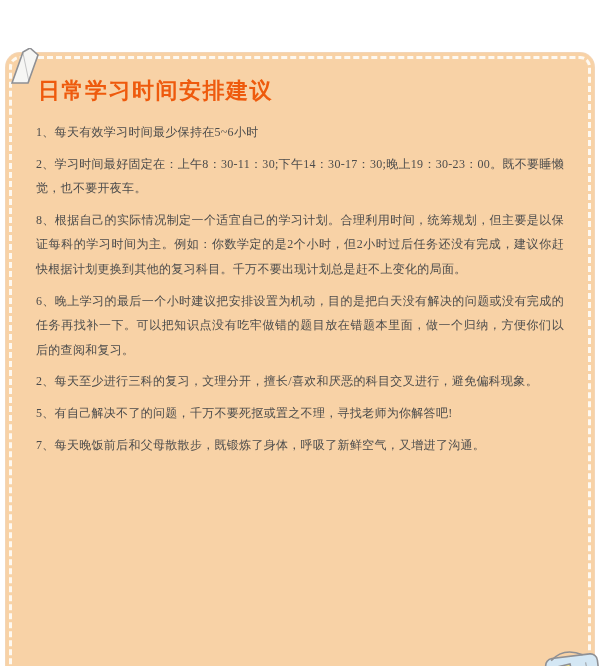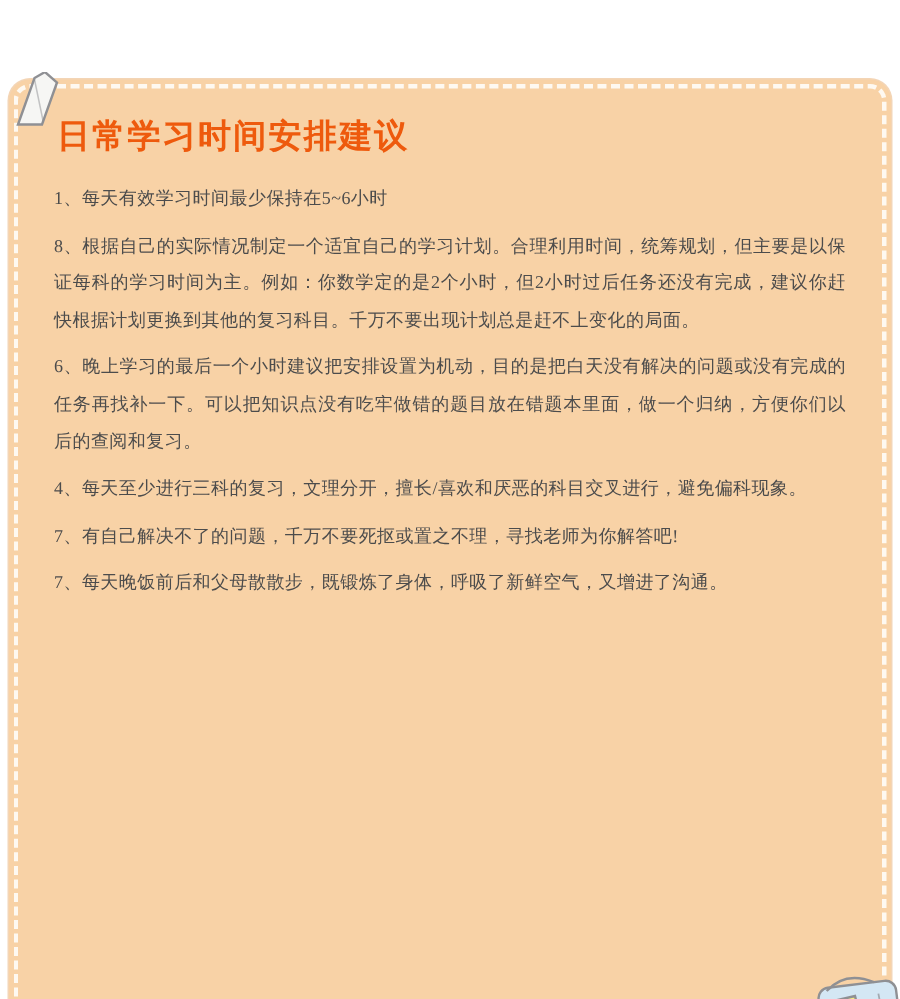--- a/index.html
+++ b/index.html
@@ -72,24 +72,25 @@
   }
 </style>
 </head>
 <body>
 
 <div class="page">
 
   <div class="panel">
     <h1 class="title">日常学习时间安排建议</h1>
     <p class="item">1、每天有效学习时间最少保持在5~6小时</p>
+    <p class="item">2、学习时间最好固定在：上午8：30-11：30;下午14：30-17：30;晚上19：30-23：00。既不要睡懒觉，也不要开夜车。</p>
     <p class="item">8、根据自己的实际情况制定一个适宜自己的学习计划。合理利用时间，统筹规划，但主要是以保证每科的学习时间为主。例如：你数学定的是2个小时，但2小时过后任务还没有完成，建议你赶快根据计划更换到其他的复习科目。千万不要出现计划总是赶不上变化的局面。</p>
     <p class="item">6、晚上学习的最后一个小时建议把安排设置为机动，目的是把白天没有解决的问题或没有完成的任务再找补一下。可以把知识点没有吃牢做错的题目放在错题本里面，做一个归纳，方便你们以后的查阅和复习。</p>
-    <p class="item">4、每天至少进行三科的复习，文理分开，擅长/喜欢和厌恶的科目交叉进行，避免偏科现象。</p>
-    <p class="item">7、有自己解决不了的问题，千万不要死抠或置之不理，寻找老师为你解答吧!</p>
+    <p class="item">2、每天至少进行三科的复习，文理分开，擅长/喜欢和厌恶的科目交叉进行，避免偏科现象。</p>
+    <p class="item">5、有自己解决不了的问题，千万不要死抠或置之不理，寻找老师为你解答吧!</p>
     <p class="item">7、每天晚饭前后和父母散散步，既锻炼了身体，呼吸了新鲜空气，又增进了沟通。</p>
   </div>
 
   <svg class="deco-top-left" width="46" height="36" viewBox="0 0 46 36">
     <polygon points="5,35 16,4 23,0 31,7 21,35" style="fill:var(--paper_fill,#f6f6f4); stroke:var(--deco_outline,#8f9094); stroke-width:1.6;"></polygon>
     <line x1="16" y1="5" x2="22" y2="34" style="stroke:var(--deco_outline,#8f9094); stroke-width:1; opacity:0.5;"></line>
   </svg>
 
   <svg class="deco-bags" width="100" height="88" viewBox="0 0 100 88">
     <g transform="rotate(-7 72 55)">

